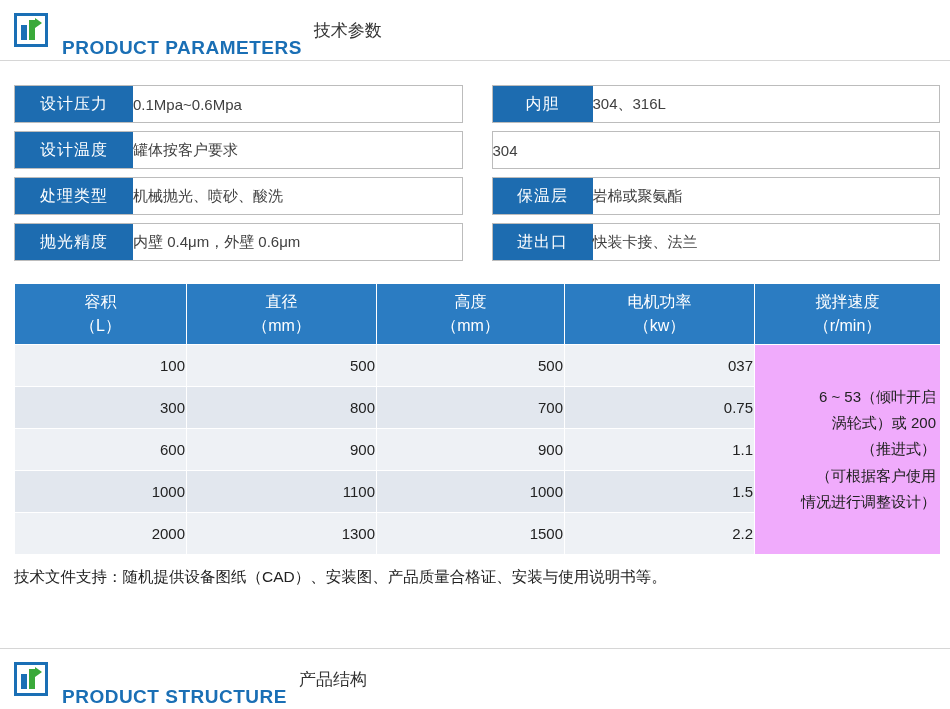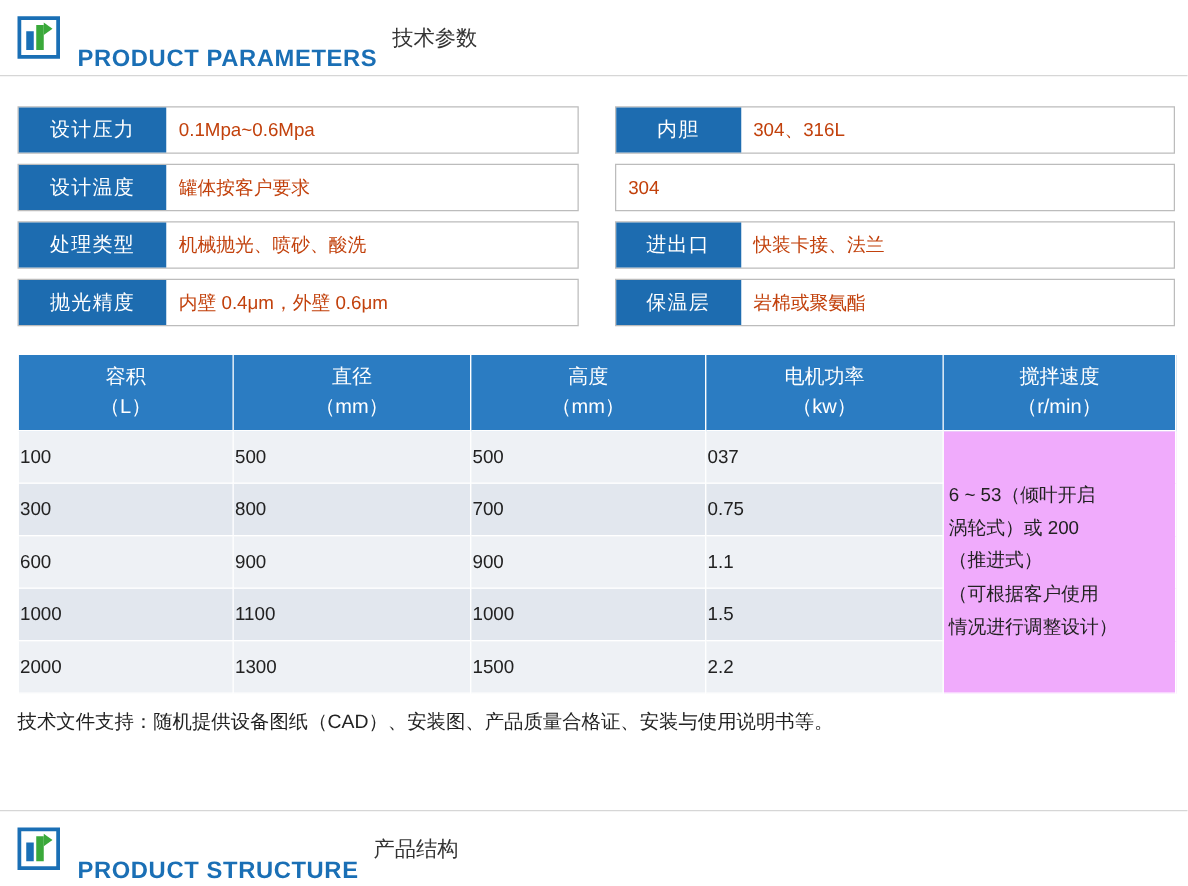--- a/index.html
+++ b/index.html
@@ -111,23 +111,22 @@
     justify-content: center;
     flex: 0 0 auto;
     letter-spacing: 1px;
   }
   .spec-col.left .spec-key { width: 118px; }
   .spec-col.right .spec-key { width: 100px; }
   .spec-val {
     flex: 1 1 auto;
     display: flex;
     align-items: center;
-    padding-left: 10px;
     font-size: 15px;
-    color: #c2410c;
+    color: #404040;
   }
 
   
   .data-table-wrap {
     padding: 22px 10px 0 14px;
     box-sizing: border-box;
   }
   table.data {
     border-collapse: collapse;
     width: 926px;
@@ -137,21 +136,21 @@
     background: #2b7cc2;
     color: #ffffff;
     font-size: 16px;
     font-weight: normal;
     border: 1px solid #ffffff;
     padding: 6px 2px;
     line-height: 1.5;
   }
   table.data td {
     border: 1px solid #ffffff;
-    text-align: left;
+    text-align: right;
     font-size: 15px;
     color: #222222;
     height: 39px;
     background: #eef1f5;
   }
   table.data tr.alt td {
     background: #e2e7ee;
   }
   table.data td.mix {
     background: #f0abfc;
@@ -215,26 +214,26 @@
 
     <div class="spec-col right">
       <div class="spec-row">
         <div class="spec-key">内胆</div>
         <div class="spec-val">304、316L</div>
       </div>
       <div class="spec-row">
         <div class="spec-val">304</div>
       </div>
       <div class="spec-row">
+        <div class="spec-key">保温层</div>
+        <div class="spec-val">岩棉或聚氨酯</div>
+      </div>
+      <div class="spec-row">
         <div class="spec-key">进出口</div>
         <div class="spec-val">快装卡接、法兰</div>
-      </div>
-      <div class="spec-row">
-        <div class="spec-key">保温层</div>
-        <div class="spec-val">岩棉或聚氨酯</div>
       </div>
     </div>
 
   </div>
 
   <div class="data-table-wrap">
     <table class="data">
       <colgroup>
         <col style="width:172px">
         <col style="width:190px">

